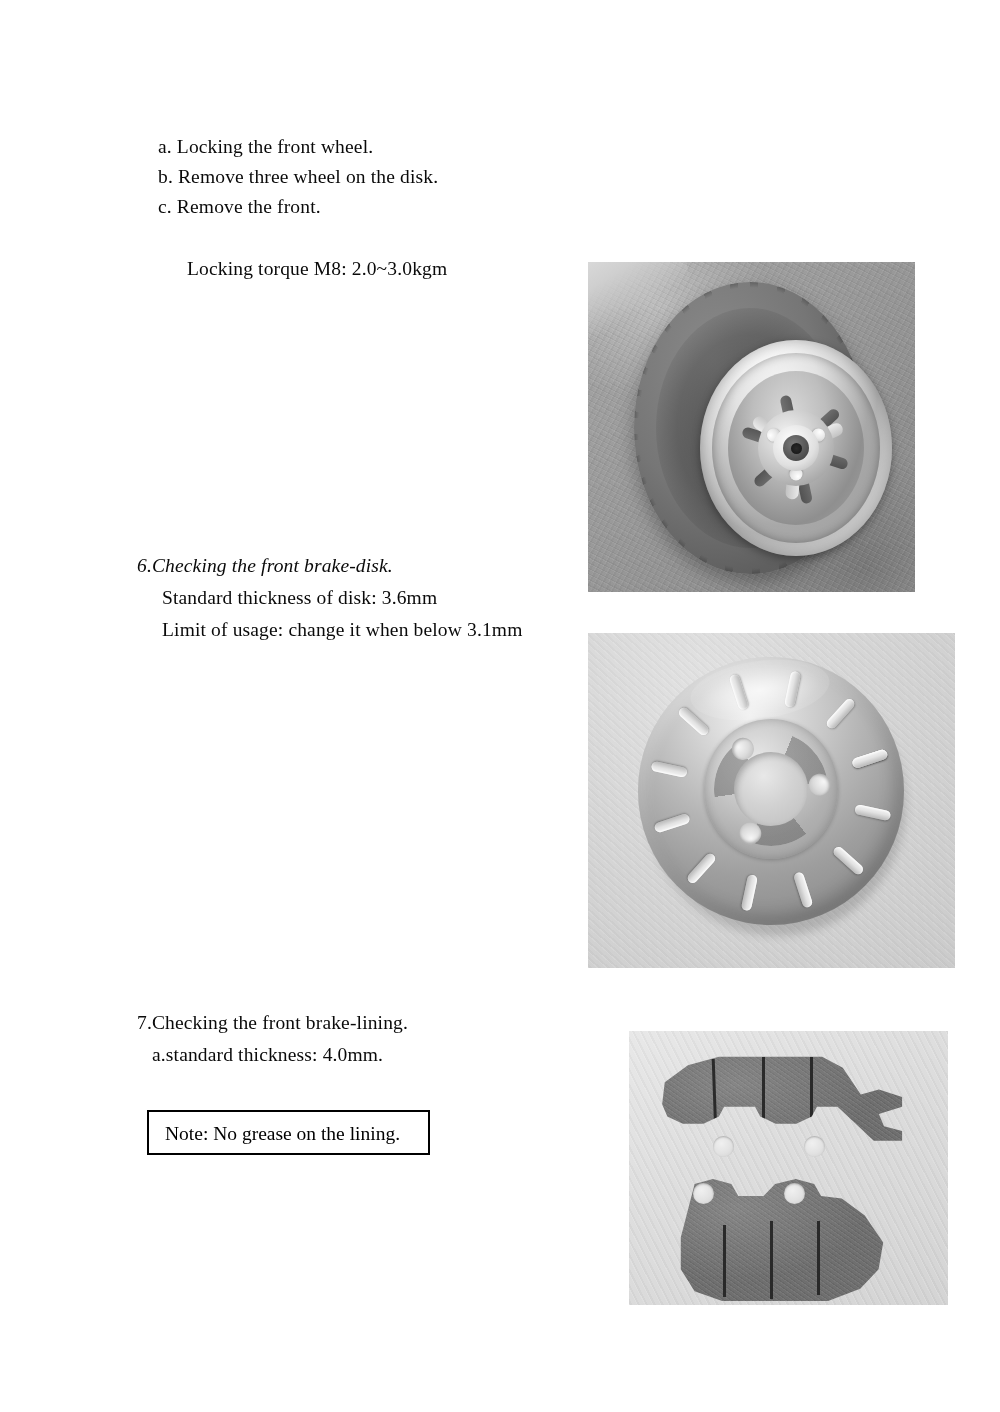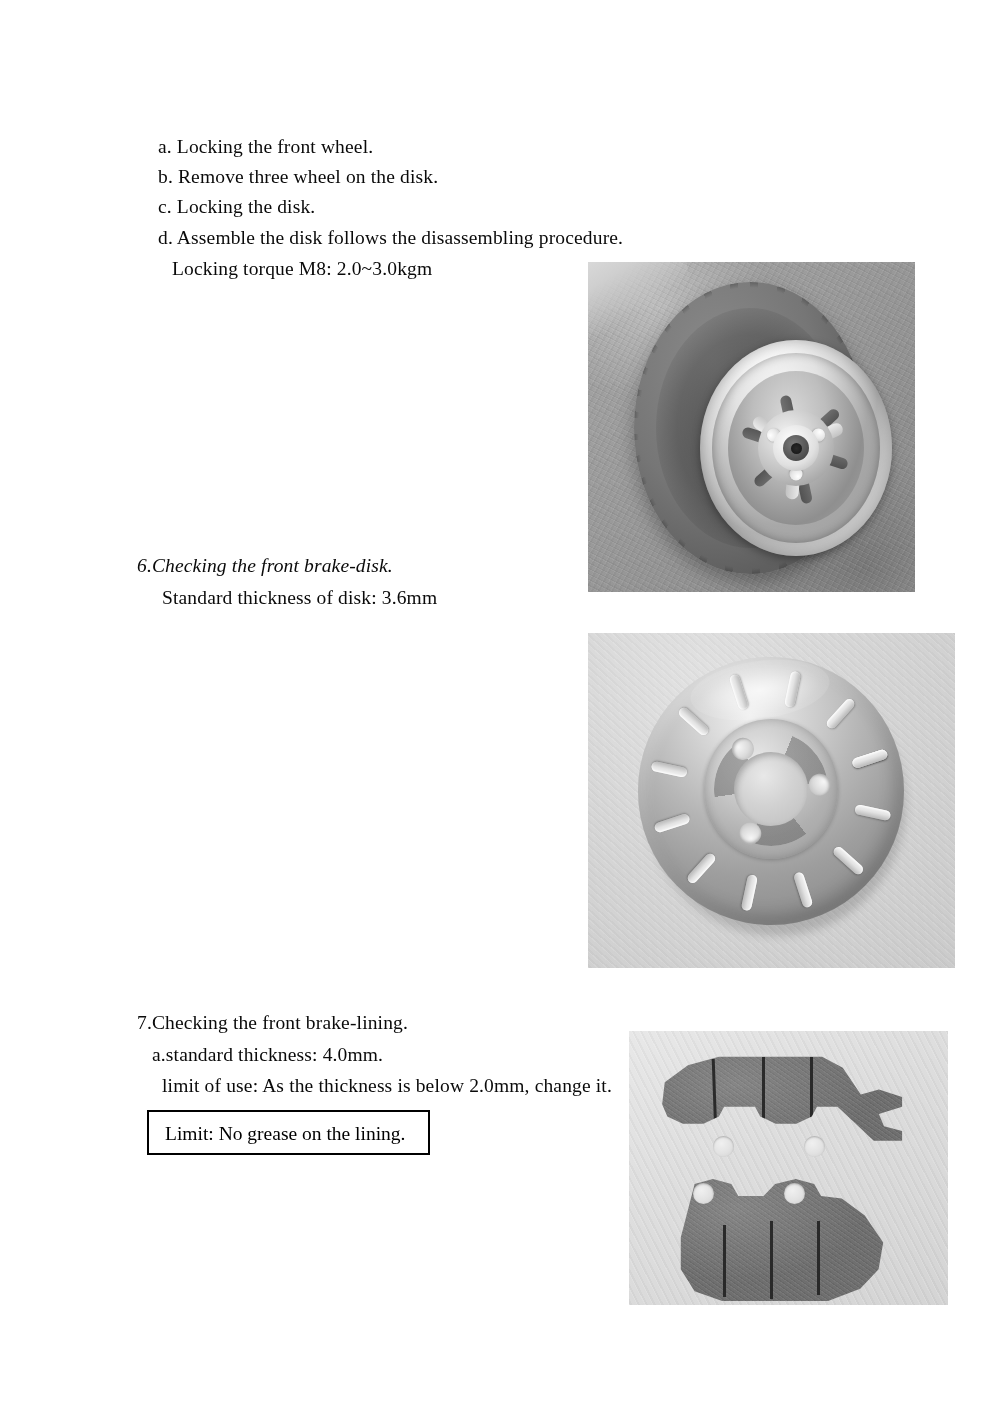--- a/index.html
+++ b/index.html
@@ -300,33 +300,32 @@
     box-shadow: inset 0 1px 2px rgba(0,0,0,0.25);
   }
 </style>
 </head>
 <body>
 
 <div class="page">
 
   <div class="txt lvl1" style="top:137px;">a. Locking the front wheel.</div>
   <div class="txt lvl1" style="top:167px;">b. Remove three wheel on the disk.</div>
-  <div class="txt lvl1" style="top:197px;">c. Locking the disk.</div>
-  <div class="txt lvl1" style="top:228px;">d. Assemble the disk follows the disassembling procedure.</div>
-  <div class="txt lvl3" style="top:259px;">Locking torque M8: 2.0~3.0kgm</div>
+  <div class="txt lvl1" style="top:197px;">c. Remove the front.</div>
+  <div class="txt lvl3" style="top:259px;margin-left:15px;">Locking torque M8: 2.0~3.0kgm</div>
 
   <div class="txt lvl0" style="top:556px;font-style:italic;">6.Checking the front brake-disk.</div>
   <div class="txt lvl2" style="top:588px;">Standard thickness of disk: 3.6mm</div>
+  <div class="txt lvl2" style="top:620px;">Limit of usage: change it when below 3.1mm</div>
 
   <div class="txt lvl0" style="top:1013px;">7.Checking the front brake-lining.</div>
   <div class="txt lvl1b" style="top:1045px;">a.standard thickness: 4.0mm.</div>
-  <div class="txt lvl2" style="top:1076px;">limit of use: As the thickness is below 2.0mm, change it.</div>
 
   <div class="note-box">
-    <div class="note-text">Limit: No grease on the lining.</div>
+    <div class="note-text">Note: No grease on the lining.</div>
   </div>
 
   <div class="photo" id="photo-wheel">
     <div class="grain"></div>
     <div class="corner-light"></div>
 
     <div class="tire">
       <div class="tire-tread"></div>
       <div class="tire-inner-shadow"></div>
 

